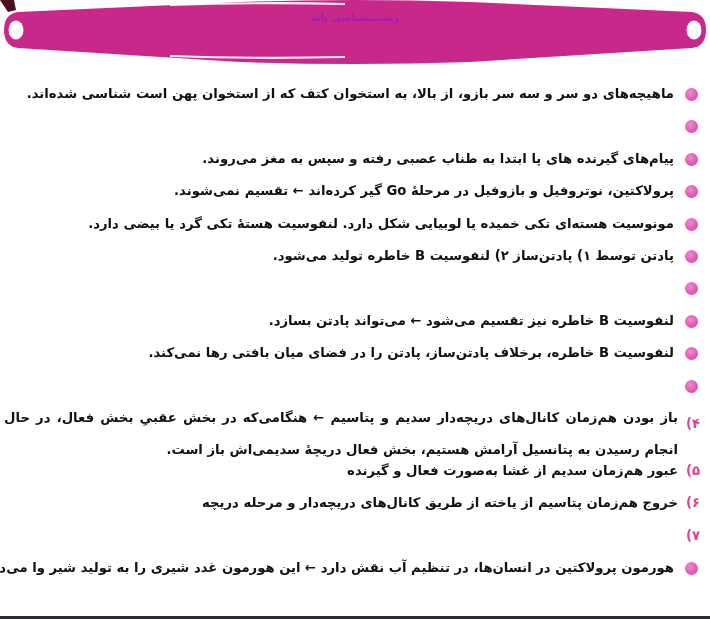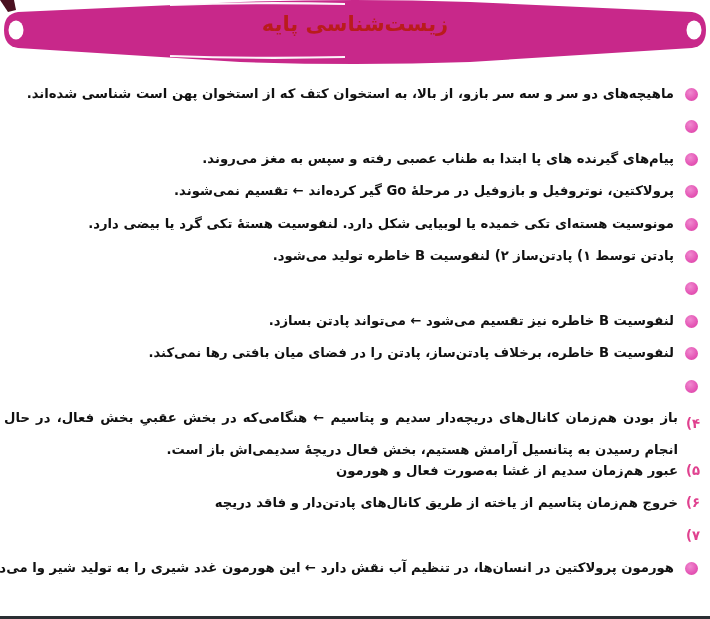--- a/index.html
+++ b/index.html
@@ -26,23 +26,23 @@
       height: 66px;
     }
     .banner-wrap svg { position: absolute; left: 0; top: 0; }
     .banner-title {
       position: absolute;
       left: 0;
       right: 0;
       top: 12px;
       text-align: center;
       direction: rtl;
-      color: #b91c1c;
+      color: #a21caf;
       font-weight: bold;
-      font-size: 21px;
+      font-size: 10px;
       letter-spacing: 0;
     }
 
     
     .content {
       position: absolute;
       top: 84px;
       right: 10px;
       left: 4px;
       direction: rtl;
@@ -179,26 +179,26 @@
       <span class="bullet"></span>
     </div>
 
     <div class="item numbered wrap">
       <span class="num">۴)</span>
       <span>باز بودن هم‌زمان کانال‌های دریچه‌دار سدیم و پتاسیم ← هنگامی‌که در بخش عقبیِ بخش فعال، در حال انجام رسیدن به پتانسیل آرامش هستیم، بخش فعال دریچهٔ سدیمی‌اش باز است.</span>
     </div>
 
     <div class="item numbered">
       <span class="num">۵)</span>
-      <span>عبور هم‌زمان سدیم از غشا به‌صورت فعال و هورمون</span>
+      <span>عبور هم‌زمان سدیم از غشا به‌صورت فعال و گیرنده</span>
     </div>
 
     <div class="item numbered">
       <span class="num">۶)</span>
-      <span>خروج هم‌زمان پتاسیم از یاخته از طریق کانال‌های پادتن‌دار و فاقد دریچه</span>
+      <span>خروج هم‌زمان پتاسیم از یاخته از طریق کانال‌های دریچه‌دار و مرحله دریچه</span>
     </div>
 
     <div class="item numbered">
       <span class="num">۷)</span>
     </div>
 
     <div class="item">
       <span class="bullet"></span>
       <span>هورمون پرولاکتین در انسان‌ها، در تنظیم آب نقش دارد ← این هورمون غدد شیری را به تولید شیر وا می‌دارد.</span>
     </div>

